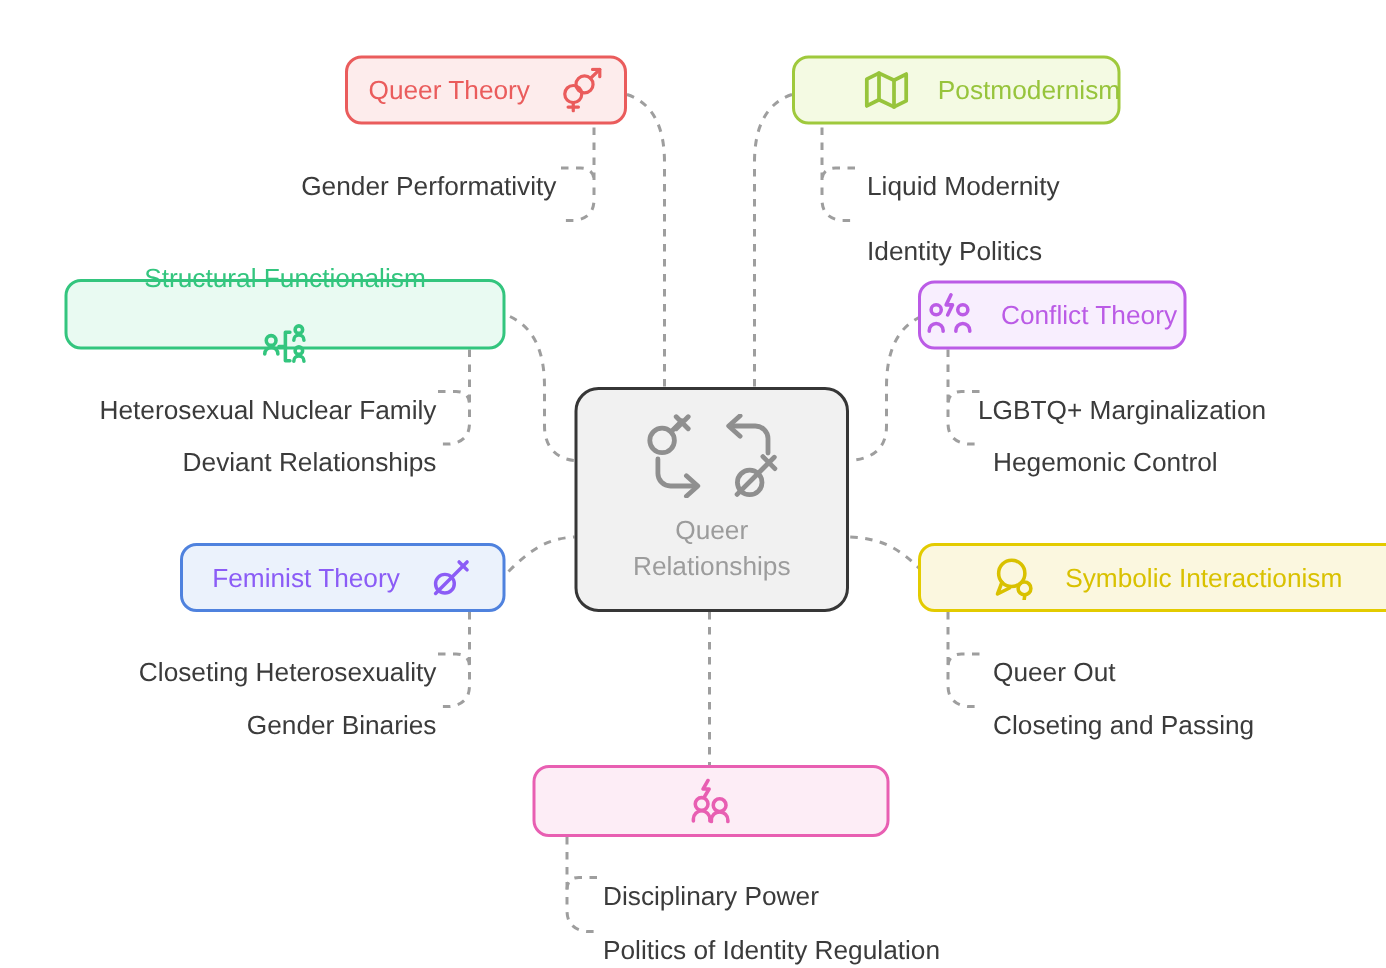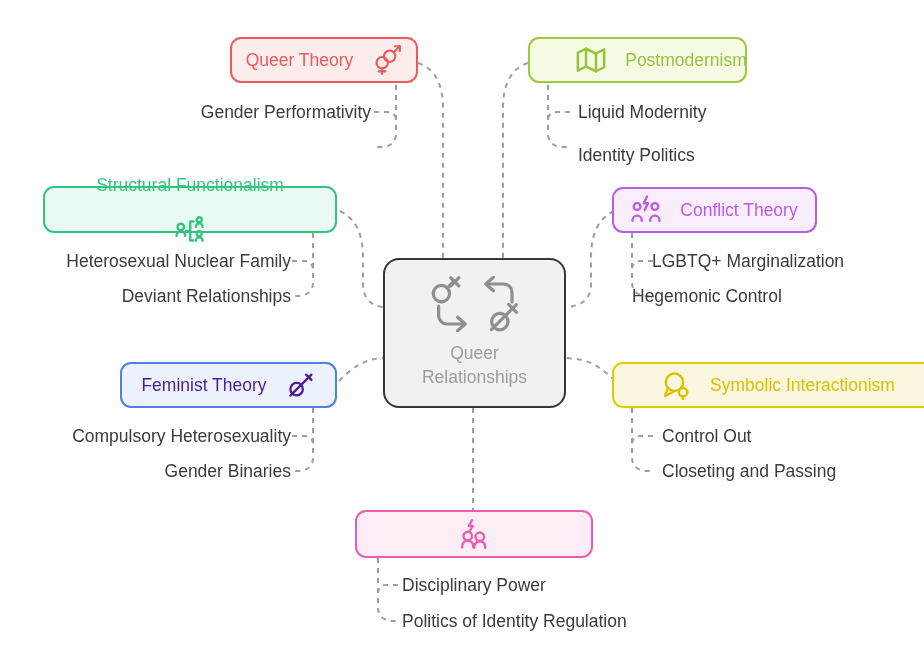--- a/index.html
+++ b/index.html
@@ -12,35 +12,35 @@
 
   .node{
     position:absolute;display:flex;align-items:center;justify-content:center;gap:19px;
     border:2px solid;border-radius:11px;font-size:17.5px;box-sizing:border-box;
     white-space:nowrap;
   }
   .node svg{display:block;flex:none;}
   .n-qt{left:230px;top:37px;width:188px;height:46px;color:#ea5c5c;border-color:#ea5c5c;background:#fdecec;}
   .n-pm{left:528px;top:37px;width:219px;height:46px;color:#97c43c;border-color:#9fc93c;background:#f4fae3;padding-left:48px;}
   .n-sf{left:43px;top:186px;width:294px;height:47px;color:#33c57e;border-color:#33c57e;background:#e9faf2;flex-direction:column;}
-  .n-ct{left:612px;top:187px;width:205px;height:46px;color:#bb5be6;border-color:#bb5be6;background:#f8eefe;}
-  .n-ft{left:120px;top:362px;width:217px;height:46px;color:#4c1d95;border-color:#4f82de;background:#ebf2fc;}
+  .n-ct{left:612px;top:187px;width:179px;height:46px;color:#bb5be6;border-color:#bb5be6;background:#f8eefe;}
+  .n-ft{left:120px;top:362px;width:217px;height:46px;color:#8b5cf6;border-color:#4f82de;background:#ebf2fc;}
   .n-si{left:612px;top:362px;width:332px;height:46px;color:#d9c100;border-color:#e3cb00;background:#fbf7df;}
   .n-fa{left:355px;top:510px;width:238px;height:48px;color:#e85fb2;border-color:#e85fb2;background:#fdedf6;}
 
   .n-center{
     position:absolute;left:383px;top:258px;width:183px;height:150px;box-sizing:border-box;
     background:#f1f1f1;border:2px solid #363636;border-radius:16px;
     display:flex;flex-direction:column;align-items:center;justify-content:center;gap:10px;
   }
   .center-icon{color:#8f8f8f;}
   .center-label{width:140px;text-align:center;font-size:17.5px;line-height:1.35;color:#9c9c9c;}
 
   .leaf{
-    position:absolute;height:24px;line-height:24px;font-size:17.5px;color:#3b3b3b;white-space:nowrap;
+    position:absolute;height:24px;line-height:24px;font-size:17.5px;color:#3b3b3b;white-space:nowrap;margin-top:12px;
   }
   .leaf.right-anchored{text-align:right;}
 </style>
 </head>
 <body>
 
 <div class="canvas">
 
   <svg class="connector-layer" viewBox="0 0 924 645">
 
@@ -165,24 +165,24 @@
 
   <div class="leaf right-anchored" style="right:553px;top:100px">Gender Performativity</div>
 
   <div class="leaf" style="left:578px;top:100px">Liquid Modernity</div>
   <div class="leaf" style="left:578px;top:143px">Identity Politics</div>
 
   <div class="leaf right-anchored" style="right:633px;top:249px">Heterosexual Nuclear Family</div>
   <div class="leaf right-anchored" style="right:633px;top:284px">Deviant Relationships</div>
 
   <div class="leaf" style="left:652px;top:249px">LGBTQ+ Marginalization</div>
-  <div class="leaf" style="left:632px;top:284px">Hegemonic Control</div>
+  <div class="leaf" style="left:662px;top:284px">Hegemonic Control</div>
 
-  <div class="leaf right-anchored" style="right:633px;top:424px">Compulsory Heterosexuality</div>
+  <div class="leaf right-anchored" style="right:633px;top:424px">Closeting Heterosexuality</div>
   <div class="leaf right-anchored" style="right:633px;top:459px">Gender Binaries</div>
 
-  <div class="leaf" style="left:662px;top:424px">Control Out</div>
+  <div class="leaf" style="left:662px;top:424px">Queer Out</div>
   <div class="leaf" style="left:662px;top:459px">Closeting and Passing</div>
 
   <div class="leaf" style="left:402px;top:573px">Disciplinary Power</div>
   <div class="leaf" style="left:402px;top:609px">Politics of Identity Regulation</div>
 
 </div>
 
 </body></html>

